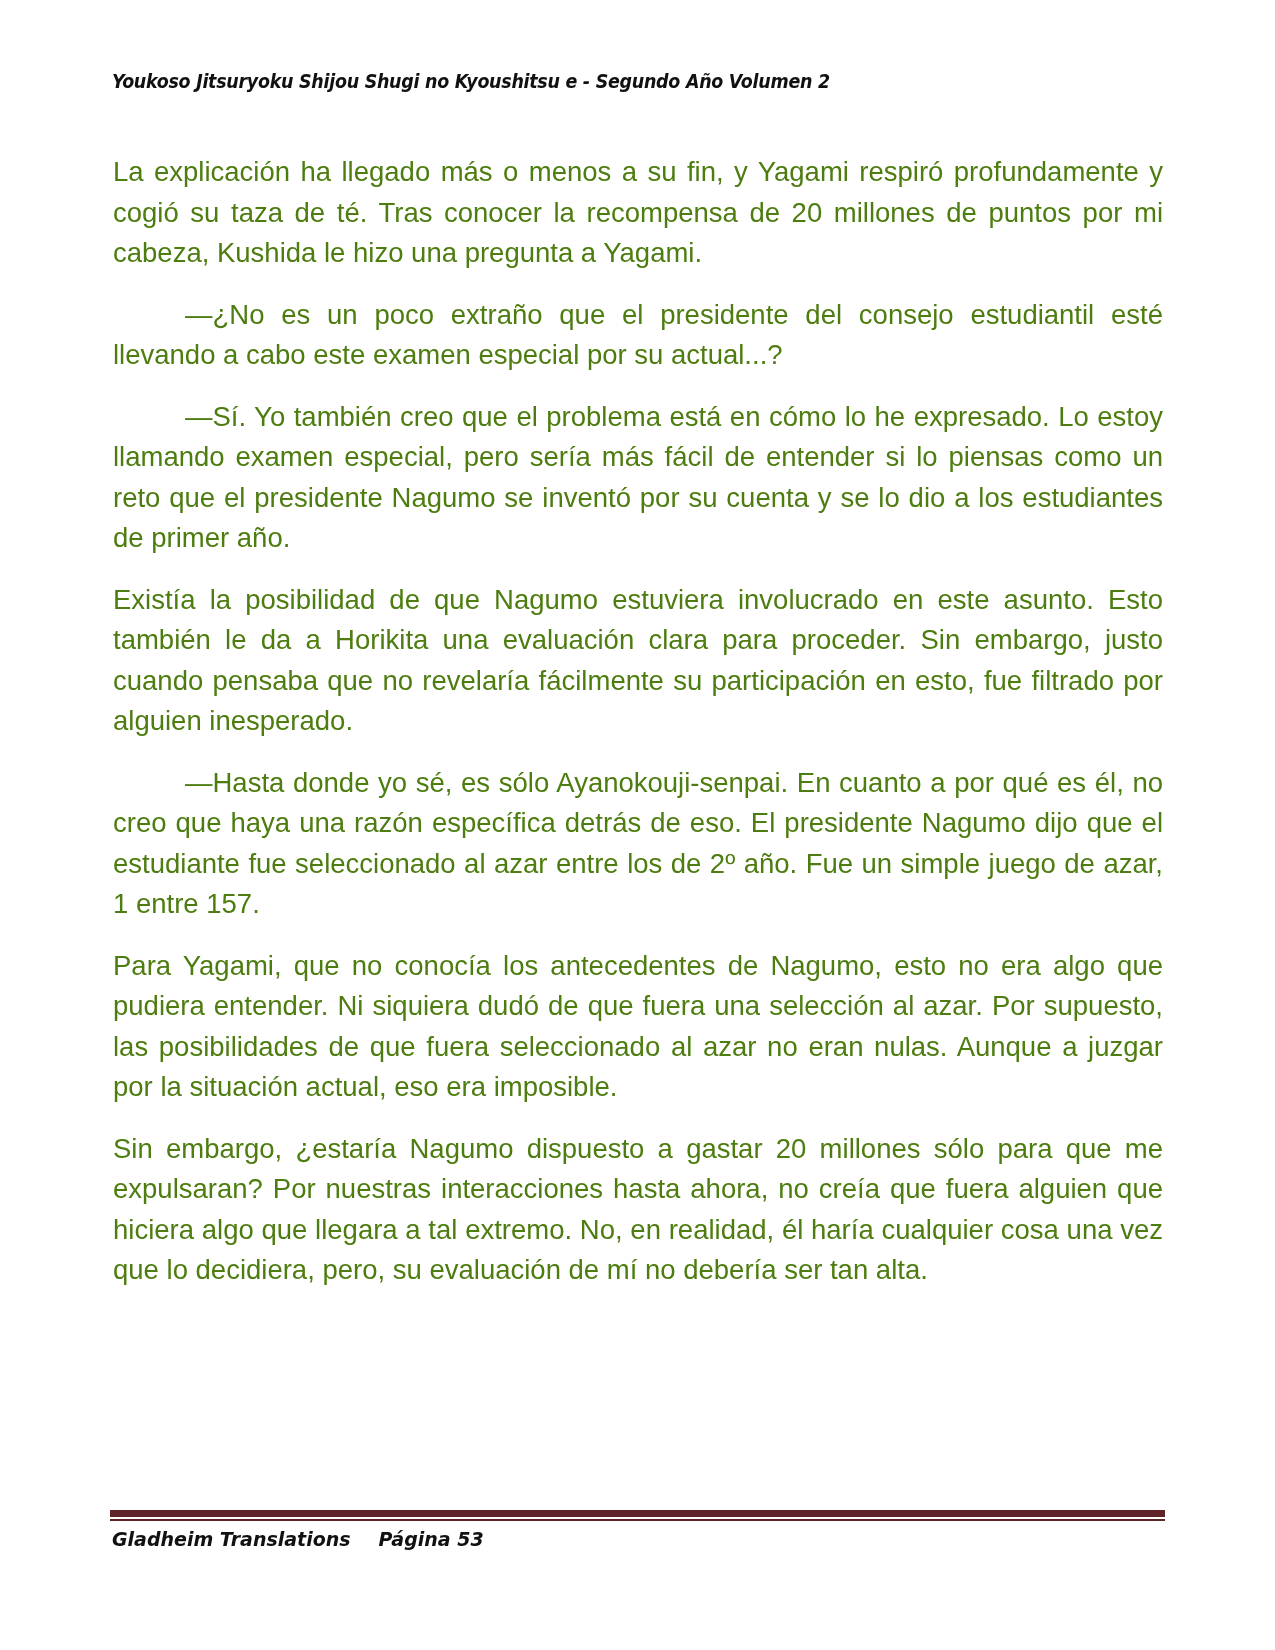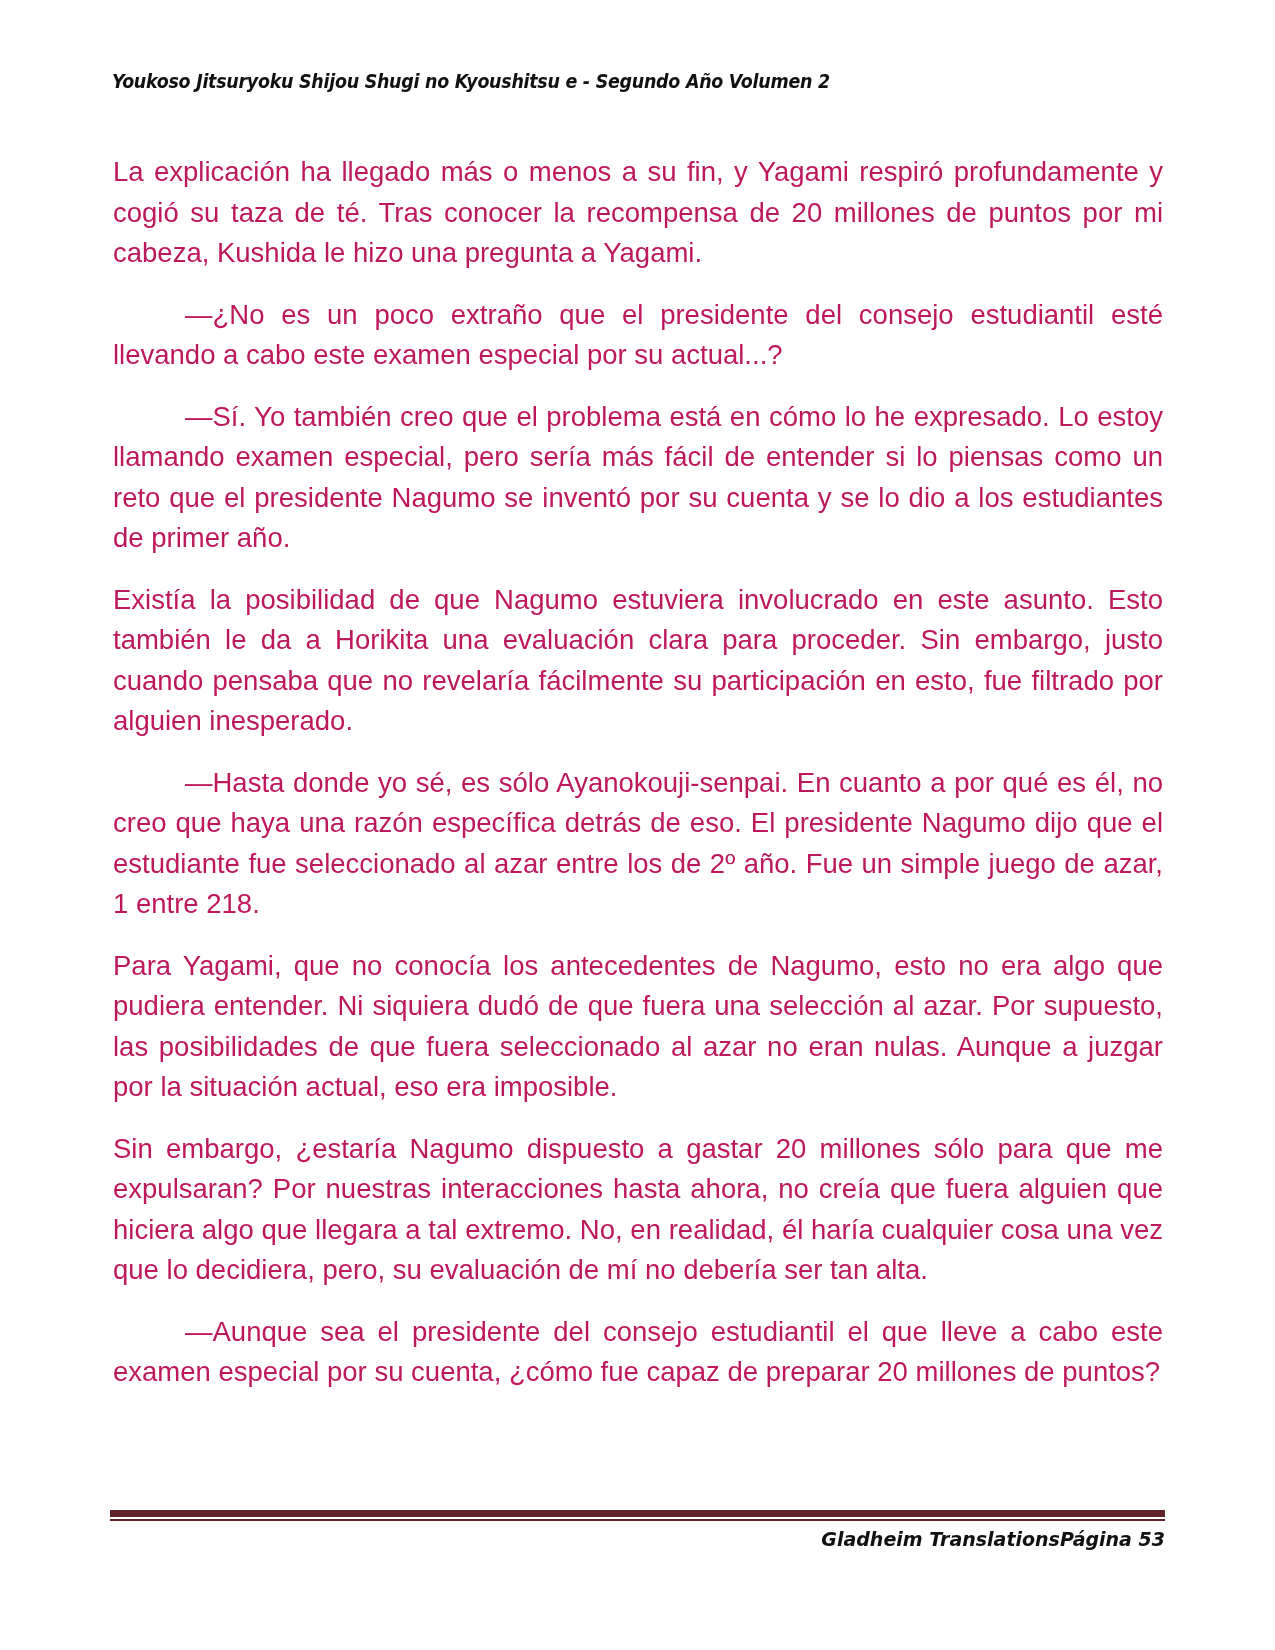--- a/index.html
+++ b/index.html
@@ -7,52 +7,51 @@
     .page { position: absolute; left: 0; top: 0; width: 1275px; height: 1650px; }
     .header {
       position: absolute; left: 112px; top: 70px; width: 1050px;
       font-family: "DejaVu Sans", sans-serif; font-weight: bold; font-style: italic;
       font-size: 19px; color: #111; letter-spacing: -0.3px;
       transform: scaleX(0.92); transform-origin: left center;
     }
     .body {
       position: absolute; left: 113px; top: 152px; width: 1050px;
       font-family: "Liberation Sans", sans-serif; font-size: 27.5px; line-height: 40.5px;
-      color: #be185d; text-align: justify;
+      color: #4d7c0f; text-align: justify;
     }
     .body p { margin: 0 0 21px 0; }
     .body p.dlg { text-indent: 72px; }
     .rule {
       position: absolute; left: 110px; top: 1510px; width: 1055px;
     }
     .rule .thick { height: 7px; background: #5e2427; }
     .rule .gap { height: 2px; background: #fff; }
     .rule .thin { height: 1.5px; background: #5e2427; }
     .footer {
       position: absolute; left: 112px; top: 1528px; width: 1053px;
-      display: flex; justify-content: flex-end;
+      display: flex; justify-content: flex-start;
       font-family: "DejaVu Sans", sans-serif; font-weight: bold; font-style: italic;
-      font-size: 19px; color: #111;
+      font-size: 19px; color: #111; gap: 28px;
     }
   </style>
 </head>
 <body>
 
 <div class="page">
   <div class="header">Youkoso Jitsuryoku Shijou Shugi no Kyoushitsu e - Segundo Año Volumen 2</div>
 
   <div class="body">
     <p class="">La explicación ha llegado más o menos a su fin, y Yagami respiró profundamente y cogió su taza de té. Tras conocer la recompensa de 20 millones de puntos por mi cabeza, Kushida le hizo una pregunta a Yagami.</p>
     <p class="dlg">—¿No es un poco extraño que el presidente del consejo estudiantil esté llevando a cabo este examen especial por su actual...?</p>
     <p class="dlg">—Sí. Yo también creo que el problema está en cómo lo he expresado. Lo estoy llamando examen especial, pero sería más fácil de entender si lo piensas como un reto que el presidente Nagumo se inventó por su cuenta y se lo dio a los estudiantes de primer año.</p>
     <p class="">Existía la posibilidad de que Nagumo estuviera involucrado en este asunto. Esto también le da a Horikita una evaluación clara para proceder. Sin embargo, justo cuando pensaba que no revelaría fácilmente su participación en esto, fue filtrado por alguien inesperado.</p>
-    <p class="dlg">—Hasta donde yo sé, es sólo Ayanokouji-senpai. En cuanto a por qué es él, no creo que haya una razón específica detrás de eso. El presidente Nagumo dijo que el estudiante fue seleccionado al azar entre los de 2º año. Fue un simple juego de azar, 1 entre 218.</p>
+    <p class="dlg">—Hasta donde yo sé, es sólo Ayanokouji-senpai. En cuanto a por qué es él, no creo que haya una razón específica detrás de eso. El presidente Nagumo dijo que el estudiante fue seleccionado al azar entre los de 2º año. Fue un simple juego de azar, 1 entre 157.</p>
     <p class="">Para Yagami, que no conocía los antecedentes de Nagumo, esto no era algo que pudiera entender. Ni siquiera dudó de que fuera una selección al azar. Por supuesto, las posibilidades de que fuera seleccionado al azar no eran nulas. Aunque a juzgar por la situación actual, eso era imposible.</p>
     <p class="">Sin embargo, ¿estaría Nagumo dispuesto a gastar 20 millones sólo para que me expulsaran? Por nuestras interacciones hasta ahora, no creía que fuera alguien que hiciera algo que llegara a tal extremo. No, en realidad, él haría cualquier cosa una vez que lo decidiera, pero, su evaluación de mí no debería ser tan alta.</p>
-    <p class="dlg">—Aunque sea el presidente del consejo estudiantil el que lleve a cabo este examen especial por su cuenta, ¿cómo fue capaz de preparar 20 millones de puntos?</p>
   </div>
 
   <div class="rule">
     <div class="thick"></div>
     <div class="gap"></div>
     <div class="thin"></div>
   </div>
 
   <div class="footer">
     <span>Gladheim Translations</span>

